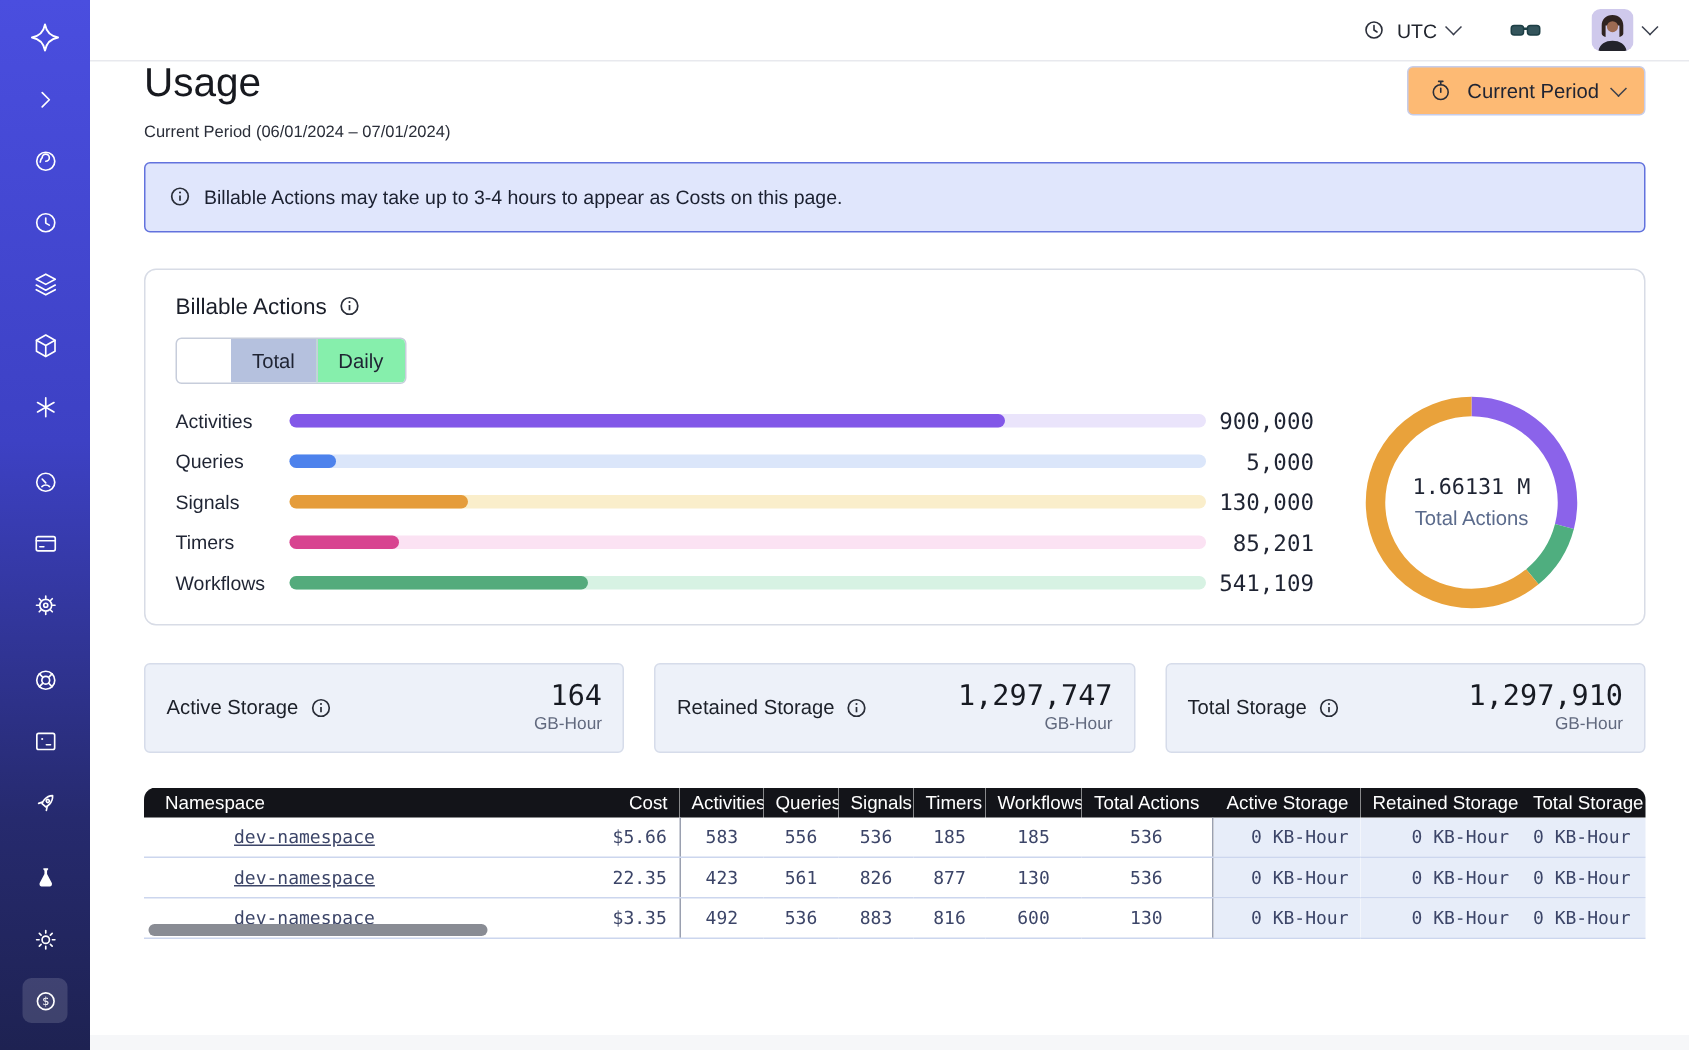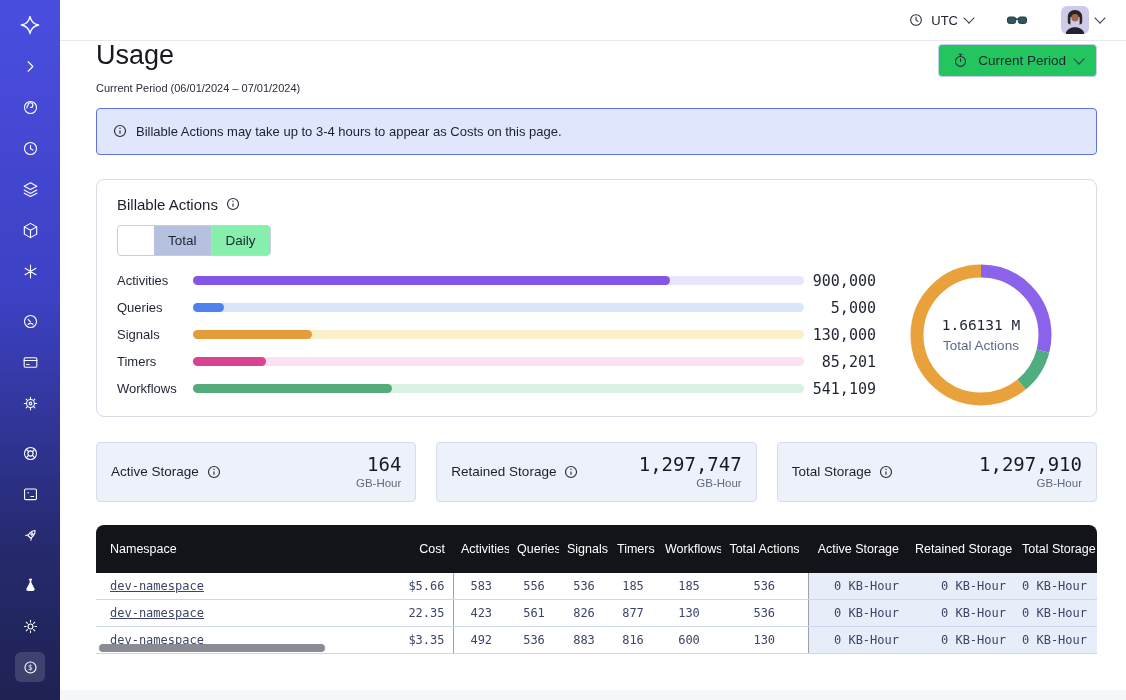--- a/index.html
+++ b/index.html
@@ -27,21 +27,21 @@
     transform:rotate(45deg);margin-top:-4px;display:inline-block;}
   .glasses-btn{background:none;border:none;cursor:pointer;display:flex;align-items:center;}
   .avatar-btn{background:none;border:none;cursor:pointer;display:flex;align-items:center;gap:7px;}
   .avatar{width:28px;height:28px;border-radius:6px;overflow:hidden;display:block;}
 
   .content{flex:1;padding:0 29px 0 36px;}
 
   .page-head{display:flex;justify-content:space-between;align-items:flex-start;}
   h1{font-size:27px;font-weight:500;margin:0;color:#17191f;line-height:1.1;}
   .subtitle{font-size:11px;color:#2a2e39;margin-top:11px;}
-  .period-btn{height:33px;padding:0 13px;border:1px solid #c6cce9;border-radius:4px;background:#22c55e;
+  .period-btn{height:33px;padding:0 13px;border:1px solid #c6cce9;border-radius:4px;background:#fdba74;
     display:flex;align-items:center;gap:9px;font-size:13.5px;color:#1f2433;cursor:pointer;margin-top:3px;}
   .period-btn svg{width:17px;height:17px;stroke:#2a2e39;fill:none;stroke-width:1.5;stroke-linecap:round;}
 
   .banner{margin-top:14px;background:#e0e6fc;border:1px solid #6272dd;border-radius:4px;
     padding:0 16px;height:45px;font-size:13px;color:#1b2030;display:flex;gap:9px;align-items:center;}
   .info-svg{width:14px;height:14px;stroke:#2a2e39;fill:none;stroke-width:1.3;flex:0 0 14px;}
   .info-svg .dot{fill:#2a2e39;stroke:none;}
 
   .card{margin-top:24px;border:1px solid #d8dce6;border-radius:8px;padding:16px 20px 8px;background:#fff;}
   .card-title{font-size:15px;font-weight:500;color:#1b1f2a;display:flex;gap:8px;align-items:center;}
@@ -65,32 +65,32 @@
   .storage-row{display:flex;gap:20px;margin-top:25px;}
   .storage-card{flex:1;height:58px;background:#edf1f9;border:1px solid #d6dcea;border-radius:4px;
     display:flex;align-items:center;justify-content:space-between;padding:0 14px;}
   .storage-label{font-size:13.5px;color:#1c2029;display:flex;gap:8px;align-items:center;}
   .sv{text-align:right;}
   .sv-num{font-family:"DejaVu Sans Mono",monospace;font-size:19px;color:#171a22;line-height:1.15;}
   .sv-unit{font-size:11.5px;color:#61697e;margin-top:1px;}
 
   .table-wrap{margin-top:23px;position:relative;}
   table{width:100%;border-collapse:collapse;table-layout:fixed;}
-  thead th{background:#131419;color:#fff;font-size:12.5px;font-weight:500;height:48px;padding:0 8px;white-space:nowrap;overflow:hidden;}
+  thead th{background:#131419;color:#fff;font-size:12.5px;font-weight:500;height:20px;padding:0 8px;white-space:nowrap;overflow:hidden;}
   thead th:first-child{border-radius:8px 0 0 0;padding-left:14px;}
   thead th:last-child{border-radius:0 8px 0 0;padding-right:14px;}
   tbody td{font-family:"DejaVu Sans Mono",monospace;font-size:12px;color:#3c4568;height:26px;
     padding:0 8px;border-bottom:1px solid #ccd6ee;background:#fff;white-space:nowrap;overflow:hidden;}
   .al{text-align:left;} .ar{text-align:right;} .ac{text-align:center;}
   td.gdiv,th.gdiv-none{border-right:none;}
   td.gdiv{border-right:1px solid #9aa0b0;}
   td.c-ns{padding-left:14px;}
   td.c-st{background:#e7edf9;}
   td.c-st-last{padding-right:14px;}
-  a.ns-link{color:#3c4568;text-decoration:underline;cursor:pointer;}
+  a.ns-link{color:#3c4568;text-decoration:underline;cursor:pointer;margin-left:46px;}
   .hthumb{position:absolute;left:3px;bottom:2px;width:226px;height:8px;background:#898c94;border-radius:4px;cursor:pointer;}
   .bottom-strip{position:absolute;bottom:0;left:0;right:0;height:10px;background:#f6f7f9;}
 </style>
 </head>
 <body>
 
 <div class="app">
 
   <aside class="sidebar">
     <div class="sb-group">

